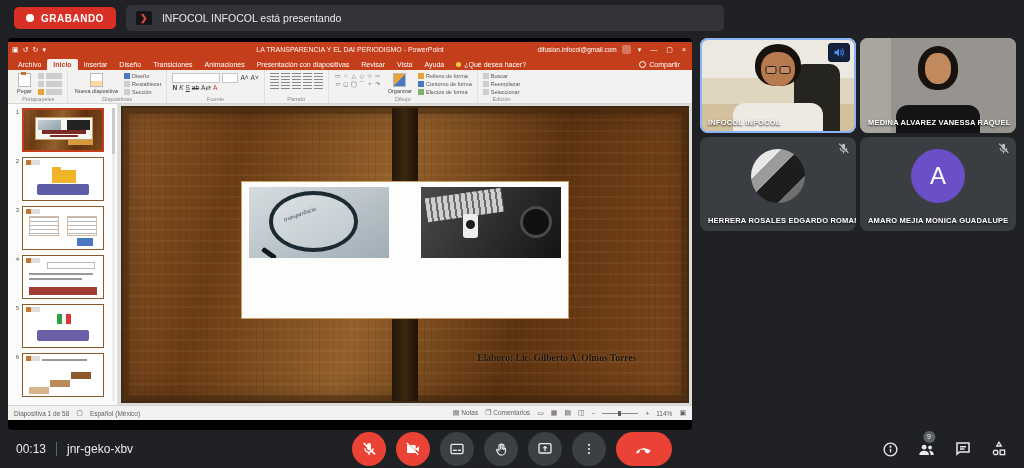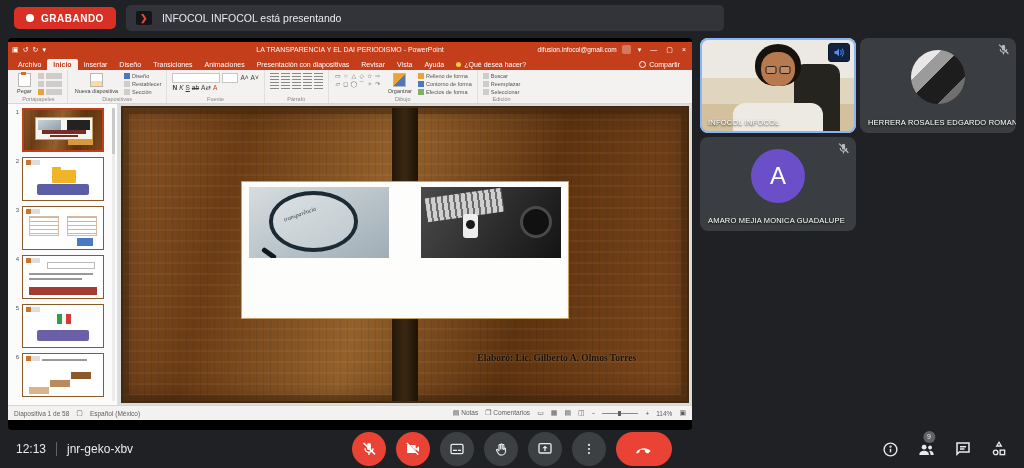--- a/index.html
+++ b/index.html
@@ -129,21 +129,21 @@
   .st-right{margin-left:auto;display:flex;align-items:center;gap:7px;}
   .st-ic{font-size:7px;}
   .zoomline{width:36px;height:1px;background:#8a8886;position:relative;display:inline-block;}
   .zoomline::after{content:"";position:absolute;left:16px;top:-2px;width:3px;height:5px;background:#605e5c;}
 
   
   .pgrid{position:absolute;left:700px;top:38px;width:316px;height:390px;display:grid;
          grid-template-columns:1fr 1fr;grid-template-rows:repeat(4,1fr);gap:4px;}
   .tile{position:relative;background:#3a3d41;border-radius:8px;overflow:hidden;}
   .scene{position:absolute;inset:0;}
-  .nlabel{position:absolute;left:8px;bottom:6px;font-size:7.5px;font-weight:normal;color:#fff;
+  .nlabel{position:absolute;left:8px;bottom:6px;font-size:7.5px;font-weight:bold;color:#fff;
           letter-spacing:.2px;text-shadow:0 1px 2px rgba(0,0,0,.9);z-index:3;white-space:nowrap;}
   .mic-muted{position:absolute;top:5px;right:6px;z-index:3;width:13px;height:13px;opacity:.9;}
   .face,.hair,.torso,.headband,.mask,.chair,.door,.shelf,.glasses,.avatar{position:absolute;}
   .face{background:#c08a5e;border-radius:46%;left:50%;transform:translateX(-50%);z-index:2;}
   .hair{background:#17120e;border-radius:50% 50% 44% 44%;left:50%;transform:translateX(-50%);z-index:1;}
   .torso{left:50%;transform:translateX(-50%);bottom:0;border-radius:12px 12px 0 0;z-index:2;}
   .glasses{display:flex;gap:3px;left:50%;transform:translateX(-50%);z-index:3;}
   .glasses i{width:9px;height:6px;border:1px solid #241d18;border-radius:2px;background:rgba(255,255,255,.14);}
 
   .t0 .scene{background:linear-gradient(180deg,#ece9e2 0 42%,#e0d6bf 42% 70%,#d2c19c 70%);}
@@ -519,20 +519,28 @@
       </div>
       <span class="audio-ind">
         <svg width="12" height="11" viewBox="0 0 24 22">
             <path fill="#4e8df6" d="M3 8h4l5-5v16l-5-5H3z"></path>
             <path stroke="#4e8df6" stroke-width="2" fill="none" d="M15 6c2 2.5 2 7.5 0 10M18 3c3.5 4 3.5 12 0 16"></path>
           </svg>
       </span>
       <span class="nlabel">INFOCOL INFOCOL</span>
     </div>
 
+    <div class="tile t1">
+      <div class="scene">
+        <span class="hair"></span>
+          <span class="face"></span>
+          <span class="torso"></span>
+      </div>
+      <span class="nlabel">MEDINA ALVAREZ VANESSA RAQUEL</span>
+    </div>
 
 
 
     <div class="tile t4">
       <span class="avatar"></span>
       <svg class="mic-muted" viewBox="0 0 24 24">
           <path fill="#c6c9ce" d="M12 14a3 3 0 0 0 3-3V6a3 3 0 0 0-6 0v5a3 3 0 0 0 3 3zm5-3a5 5 0 0 1-10 0H5a7 7 0 0 0 6 6.9V21h2v-3.1A7 7 0 0 0 19 11h-2z"></path>
           <line x1="4" y1="3" x2="21" y2="20" stroke="#c6c9ce" stroke-width="2.4"></line>
         </svg>
       <span class="nlabel">HERRERA ROSALES EDGARDO ROMAN</span>
@@ -545,21 +553,21 @@
           <path fill="#c6c9ce" d="M12 14a3 3 0 0 0 3-3V6a3 3 0 0 0-6 0v5a3 3 0 0 0 3 3zm5-3a5 5 0 0 1-10 0H5a7 7 0 0 0 6 6.9V21h2v-3.1A7 7 0 0 0 19 11h-2z"></path>
           <line x1="4" y1="3" x2="21" y2="20" stroke="#c6c9ce" stroke-width="2.4"></line>
         </svg>
       <span class="nlabel">AMARO MEJIA MONICA GUADALUPE</span>
     </div>
 
   </div>
 
   <div class="bottom">
     <div class="bb-left">
-      <span>12:13</span>
+      <span>00:13</span>
       <span class="bb-sep"></span>
       <span>jnr-geko-xbv</span>
     </div>
 
     <div class="bb-center">
       <div class="cbtn red">
         <svg width="16" height="16" viewBox="0 0 24 24">
             <path fill="#fff" d="M12 14a3 3 0 0 0 3-3V6a3 3 0 0 0-6 0v5a3 3 0 0 0 3 3zm5-3a5 5 0 0 1-10 0H5a7 7 0 0 0 6 6.9V21h2v-3.1A7 7 0 0 0 19 11h-2z"></path>
             <line x1="4" y1="3" x2="21" y2="20" stroke="#fff" stroke-width="2.4"></line>
           </svg>

